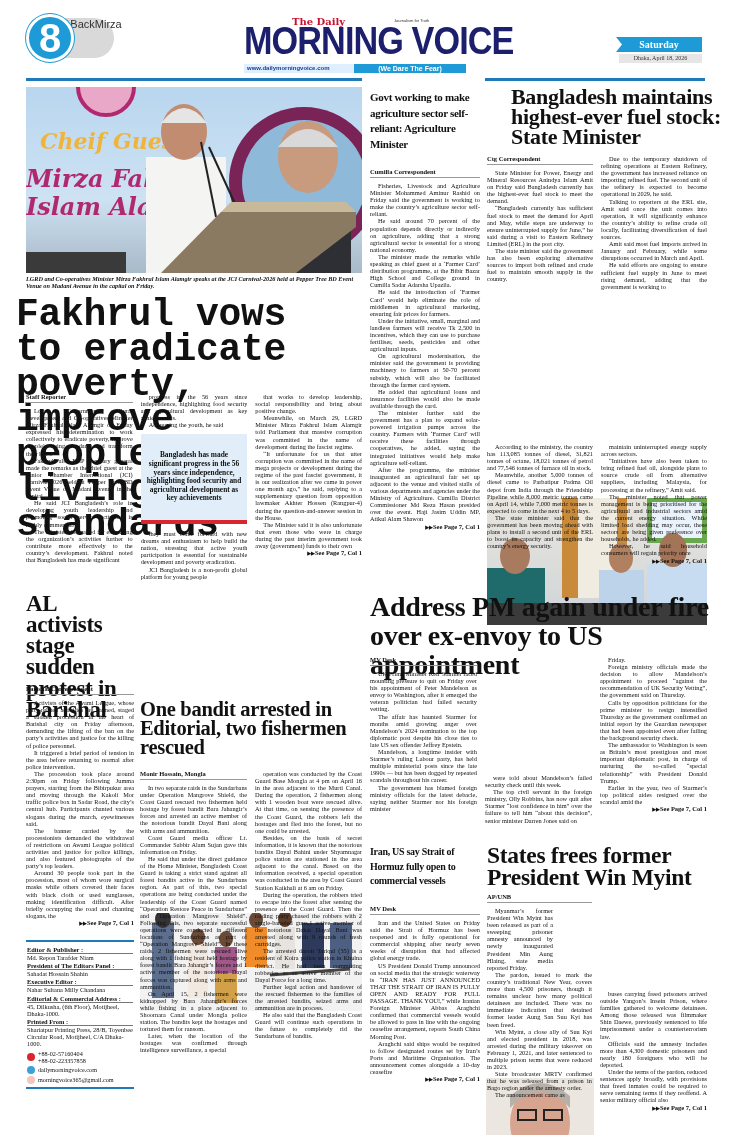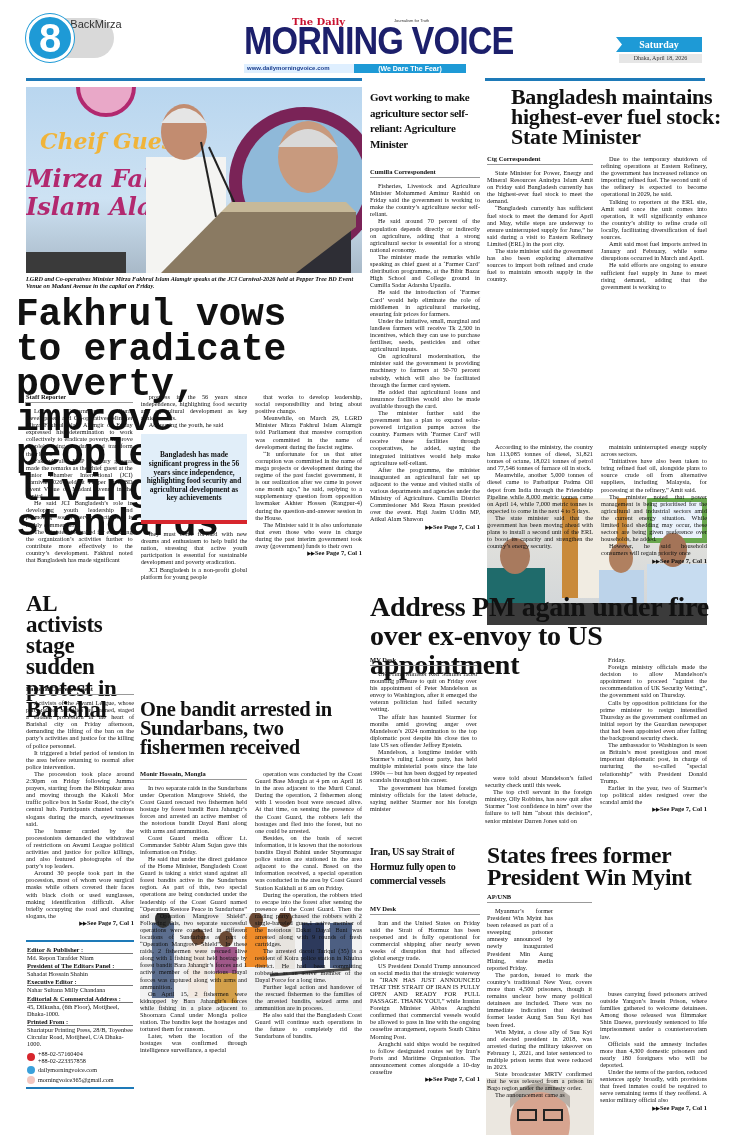--- a/index.html
+++ b/index.html
@@ -259,21 +259,21 @@
     <ellipse cx="86" cy="26" rx="7" ry="8" fill="#6b4a35"></ellipse>
     <rect x="105" y="14" width="22" height="40" fill="#f08c2a"></rect>
     <ellipse cx="116" cy="7" rx="7" ry="8" fill="#6b4a35"></ellipse>
     <rect x="135" y="14" width="20" height="42" fill="#e7e4df"></rect>
     <ellipse cx="145" cy="6" rx="7" ry="8" fill="#5a3d2b"></ellipse>
     <rect x="162" y="10" width="22" height="45" fill="#2d3a5c"></rect>
     <rect x="190" y="10" width="22" height="45" fill="#4d5f82"></rect>
     <line x1="130" y1="62" x2="210" y2="56" stroke="#444" stroke-width="3"></line>
   </svg>
 </div>
-<h1 class="abs head" id="bandit-head">One bandit arrested in Sundarbans, two fishermen received</h1>
+<h1 class="abs head" id="bandit-head">One bandit arrested in Editorial, two fishermen rescued</h1>
 <div class="abs cols" id="bandit-body">
   <div>
     <div class="byline">Monir Hossain, Mongla</div>
     <p>In two separate raids in the Sundarbans under Operation Mangrove Shield, the Coast Guard rescued two fishermen held hostage by forest bandit Bara Jahangir’s forces and arrested an active member of the notorious bandit Dayal Bani along with arms and ammunition.</p>
     <p>Coast Guard media officer Lt. Commander Sabbir Alam Sujan gave this information on Friday.</p>
     <p>He said that under the direct guidance of the Home Minister, Bangladesh Coast Guard is taking a strict stand against all forest bandits active in the Sundarbans region. As part of this, two special operations are being conducted under the leadership of the Coast Guard named “Operation Restore Peace in Sundarbans” and “Operation Mangrove Shield”. Following this, two separate successful operations were conducted in different locations of Sundarbans as part of “Operation Mangrove Shield”. In these raids, 2 fishermen were rescued alive along with 1 fishing boat held hostage by forest bandit Bara Jahangir’s forces and 1 active member of the notorious Dayal forces was captured along with arms and ammunition.</p>
     <p>On April 15, 2 fishermen were kidnapped by Bara Jahangir’s forces while fishing in a place adjacent to Shoornara Canal under Mongla police station. The bandits kept the hostages and tortured them for ransom.</p>
     <p>Later, when the location of the hostages was confirmed through intelligence surveillance, a special</p>
   </div>
   <div>

